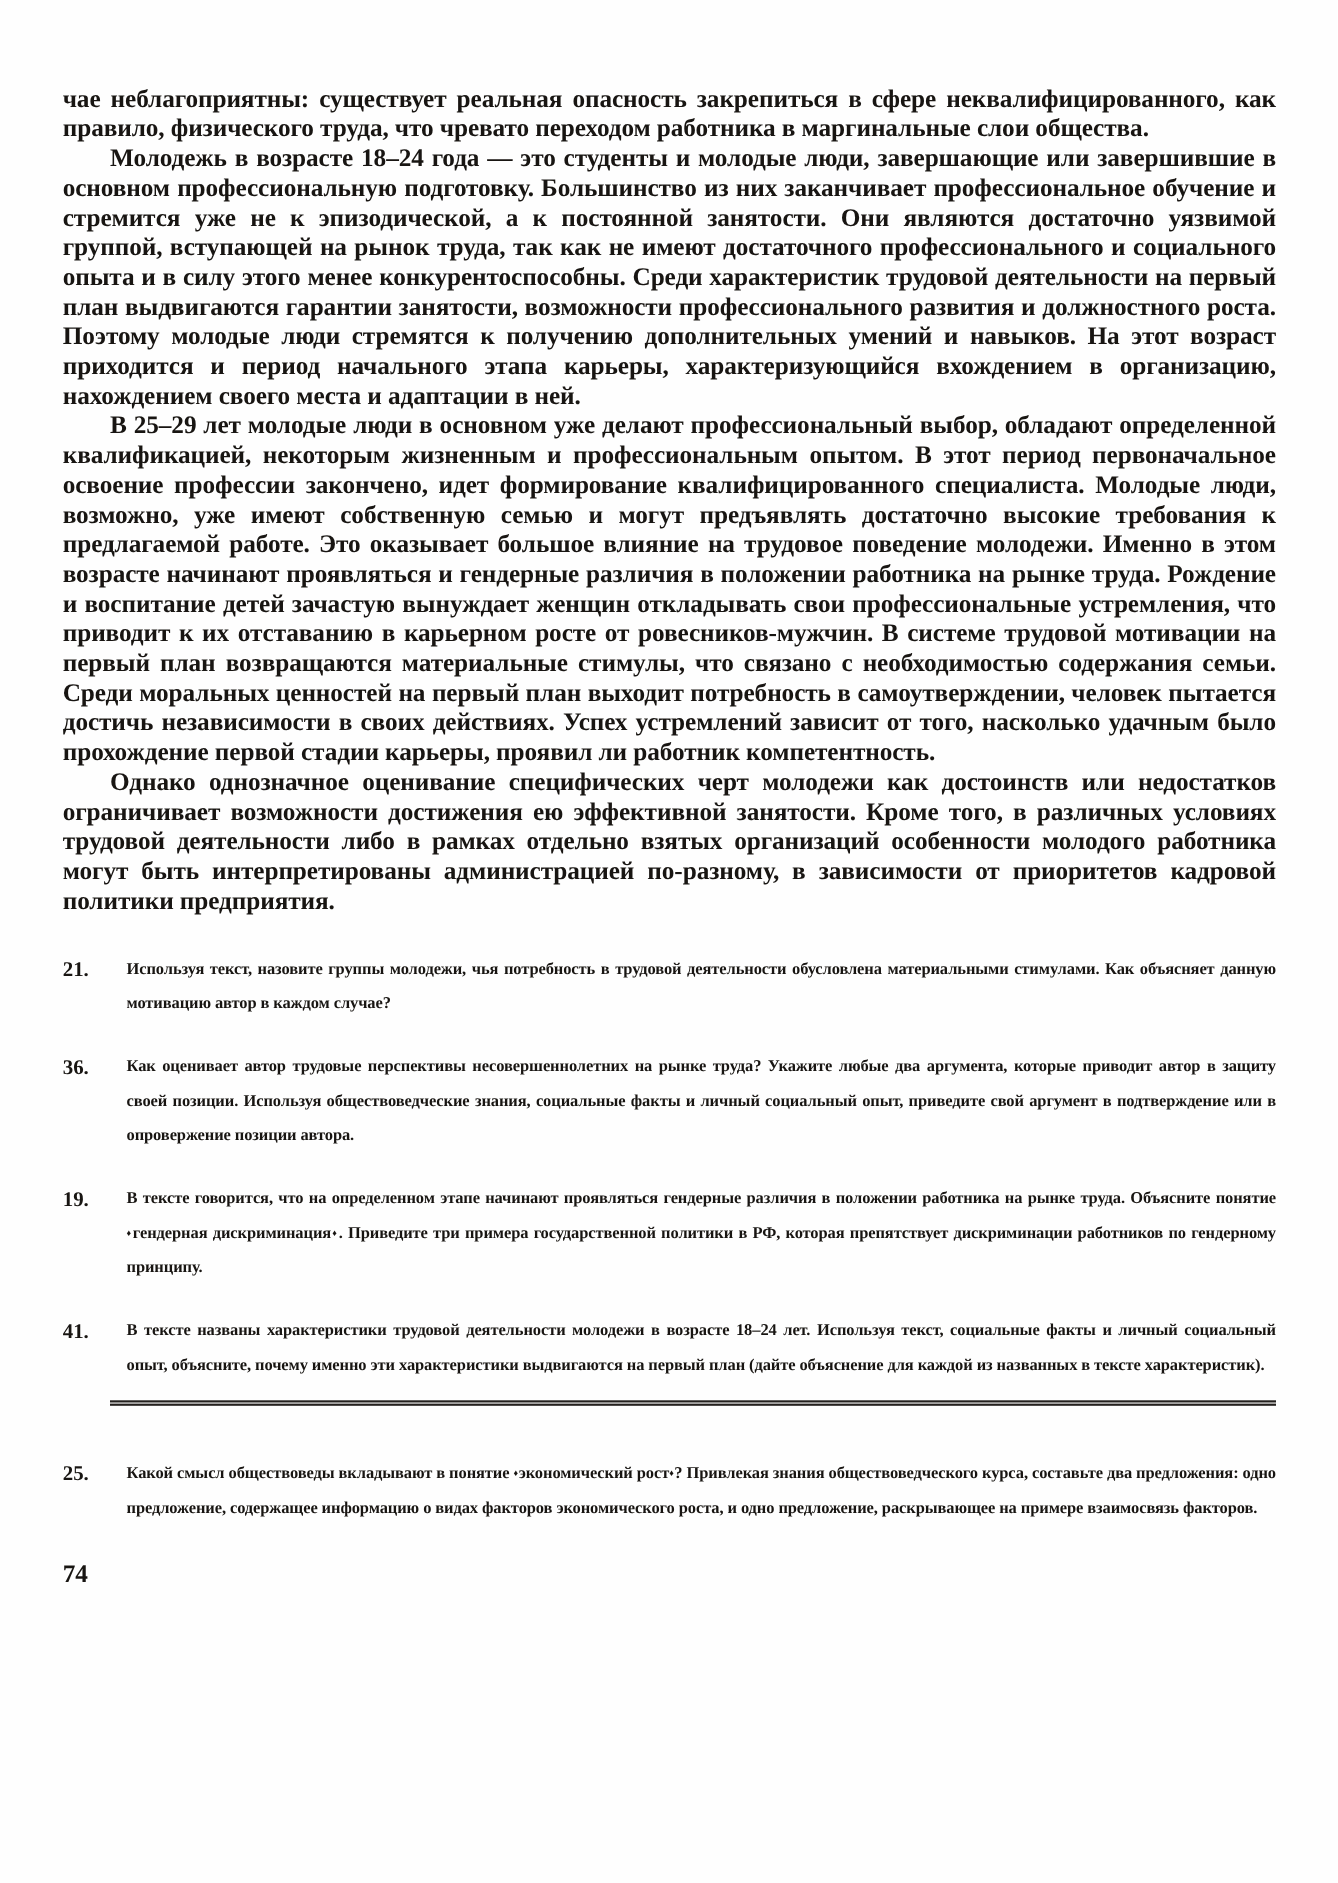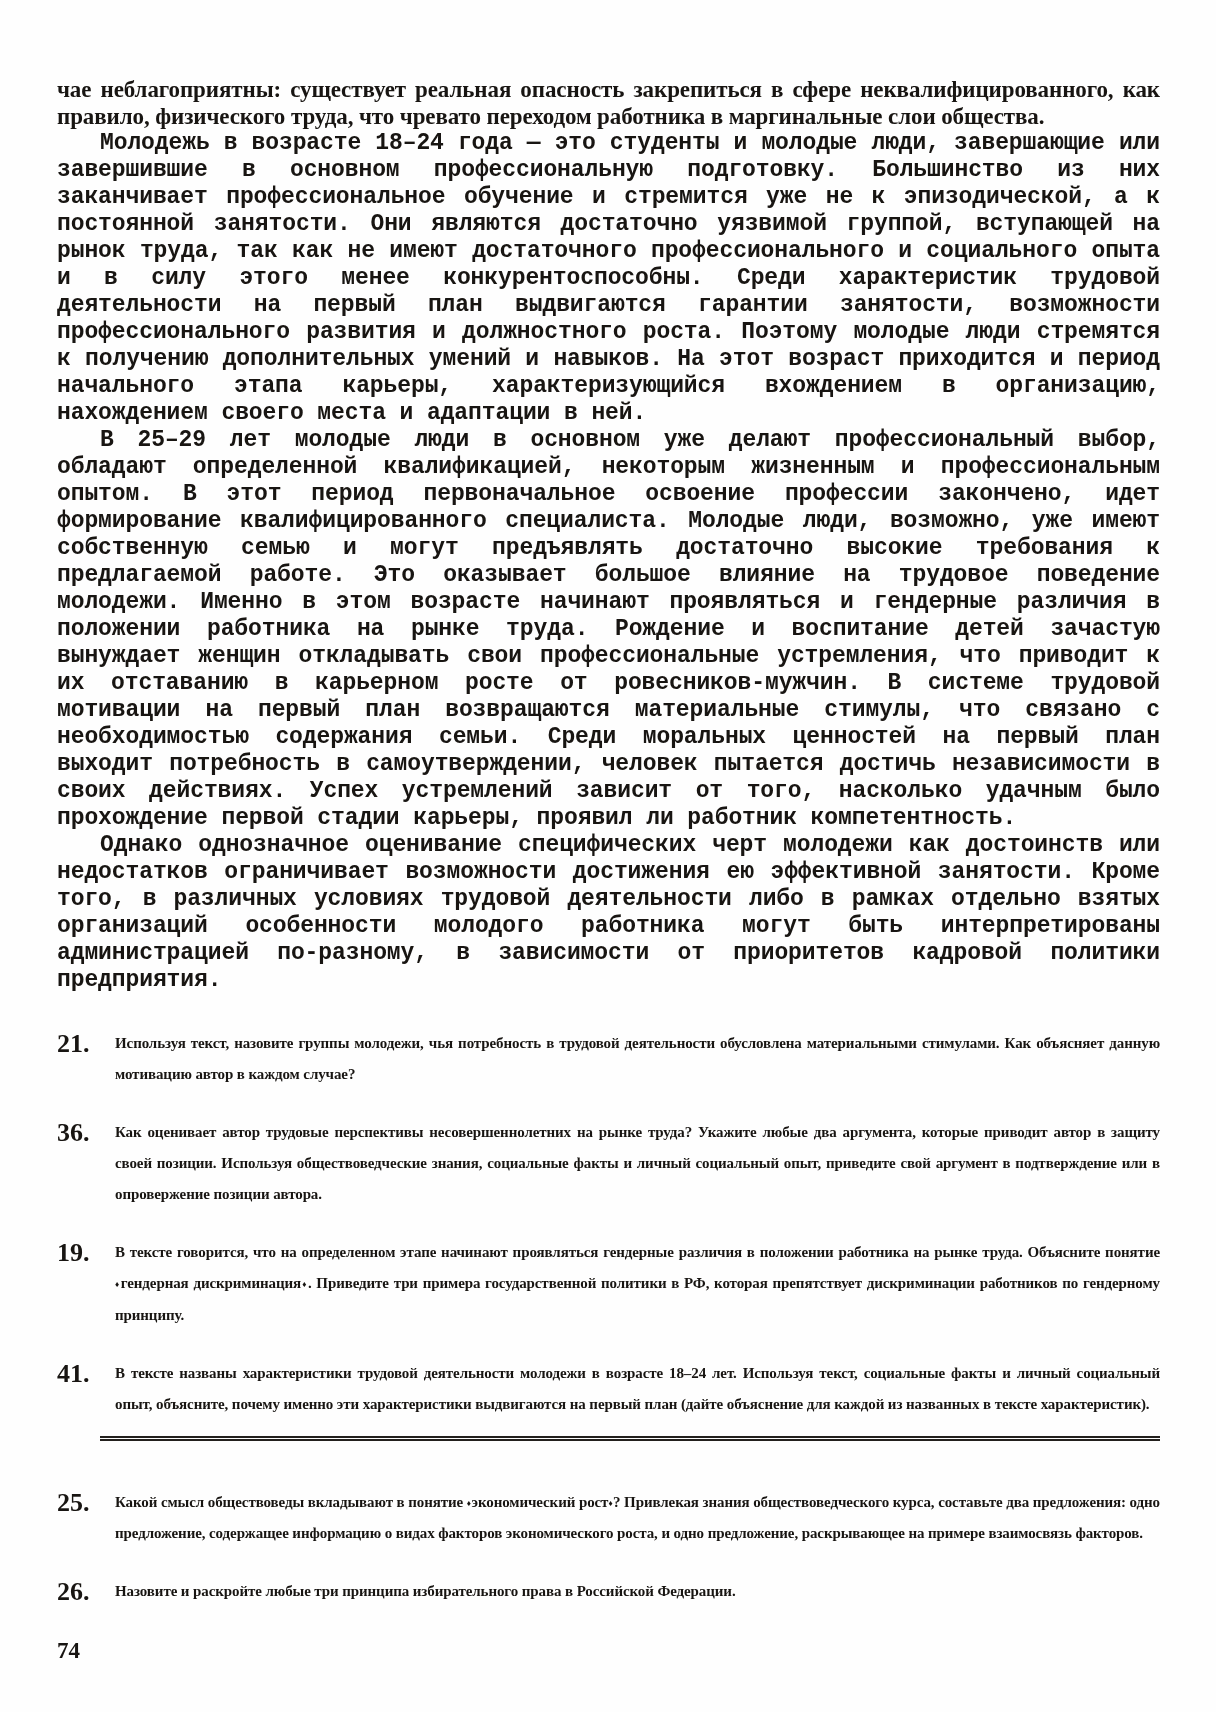--- a/index.html
+++ b/index.html
@@ -23,40 +23,40 @@
     font-weight: 700;
   }
   
   .article p {
     margin: 0;
     font-size: 23px;
     line-height: 27px;
     text-align: justify;
     letter-spacing: -0.1px;
   }
-  .article p.indent { text-indent: 43px; font-family: Liberation Mono, monospace; }
+  .article p.indent { text-indent: 43px; }
   .author {
     margin: 8px 0 0 0;
     font-size: 23.5px;
     line-height: 30px;
     font-style: italic;
     text-align: right;
   }
   
   .questions { margin-top: 34px; }
   .questions.part2 { margin-top: 0; }
   .question {
     display: flex;
     margin-top: 27px;
   }
   .question:first-child { margin-top: 0; }
   .qnum {
     flex: 0 0 58px;
     width: 58px;
-    font-size: 26px;
+    font-size: 19px;
     line-height: 31px;
     font-weight: 700;
   }
   .qtext {
     flex: 1;
     font-size: 15px;
     line-height: 31px;
     text-align: justify;
     letter-spacing: -0.1px;
   }
@@ -115,21 +115,17 @@
       </div>
     </section>
 
   <div class="divider"></div>
 
   <section class="questions part2" id="questions-part2">
       <div class="question">
         <div class="qnum">25.</div>
         <div class="qtext">Какой смысл обществоведы вкладывают в понятие <span class="dq">♦</span>экономический рост<span class="dq">♦</span>? Привлекая знания обществоведческого курса, составьте два предложения: одно предложение, содержащее информацию о видах факторов экономического роста, и одно предложение, раскрывающее на примере взаимосвязь факторов.</div>
       </div>
-      <div class="question">
-        <div class="qnum">26.</div>
-        <div class="qtext">Назовите и раскройте любые три принципа избирательного права в Российской Федерации.</div>
-      </div>
     </section>
 
   <div class="pagenum">74</div>
 
 </div>
 
 </body></html>

